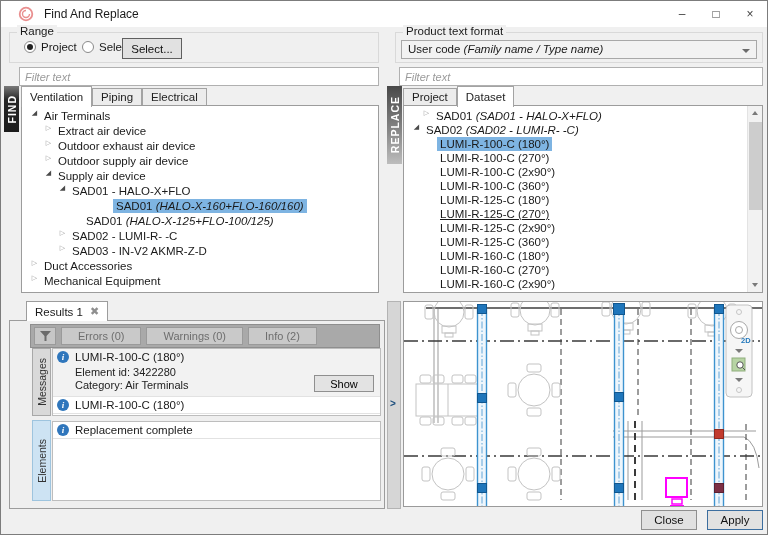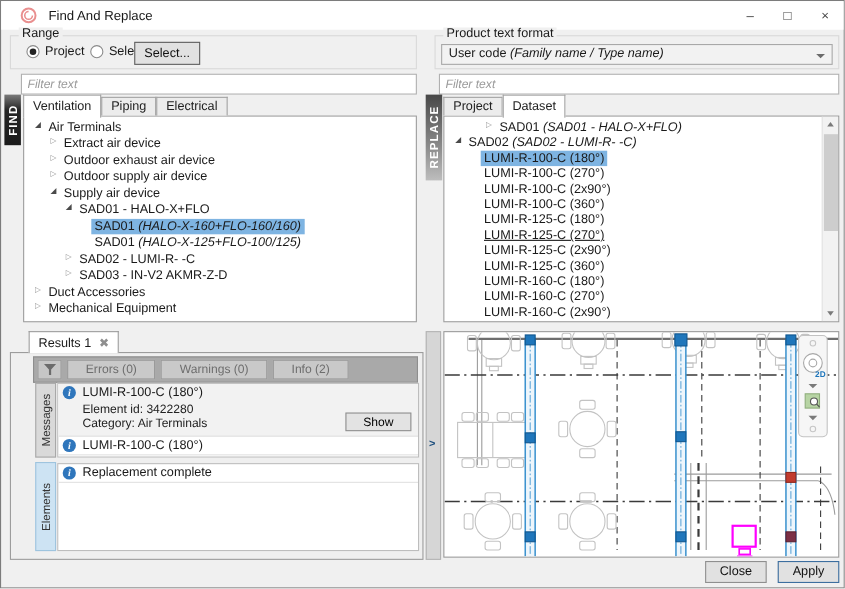--- a/index.html
+++ b/index.html
@@ -177,21 +177,21 @@
         <div class="tree-row expanded" style="padding-left: 20px;">
           <span class="arrow"></span>
           <span class="label"><span>Supply air device</span><span class="ital"></span></span>
         </div>
 
         <div class="tree-row expanded" style="padding-left: 34px;">
           <span class="arrow"></span>
           <span class="label"><span>SAD01 - HALO-X+FLO</span><span class="ital"></span></span>
         </div>
 
-        <div class="tree-row selected leaf" style="padding-left: 48px;">
+        <div class="tree-row selected leaf" style="padding-left: 48px; margin-left: 30px;">
           <span class="arrow"></span>
           <span class="label"><span>SAD01 </span><span class="ital">(HALO-X-160+FLO-160/160)</span></span>
         </div>
 
         <div class="tree-row leaf" style="padding-left: 48px;">
           <span class="arrow"></span>
           <span class="label"><span>SAD01 </span><span class="ital">(HALO-X-125+FLO-100/125)</span></span>
         </div>
 
         <div class="tree-row collapsed" style="padding-left: 34px;">
@@ -220,21 +220,21 @@
     <span class="vtext">REPLACE</span>
   </div>
   <div class="tabs" id="replace-tabs">
 
   <span class="tab"><span>Project</span></span>
       <span class="tab active"><span>Dataset</span></span>
     </div>
   <div class="tree-panel" id="replace-panel">
     <div class="tree" id="replace-tree" style="margin-right:16px">
 
-        <div class="tree-row collapsed" style="padding-left: 16px; margin-left: 18px;">
+        <div class="tree-row collapsed" style="padding-left: 16px;">
           <span class="arrow"></span>
           <span class="label"><span>SAD01 </span><span class="ital">(SAD01 - HALO-X+FLO)</span></span>
         </div>
 
         <div class="tree-row expanded" style="padding-left: 6px;">
           <span class="arrow"></span>
           <span class="label"><span>SAD02 </span><span class="ital">(SAD02 - LUMI-R- -C)</span></span>
         </div>
 
         <div class="tree-row selected leaf" style="padding-left: 20px;">

